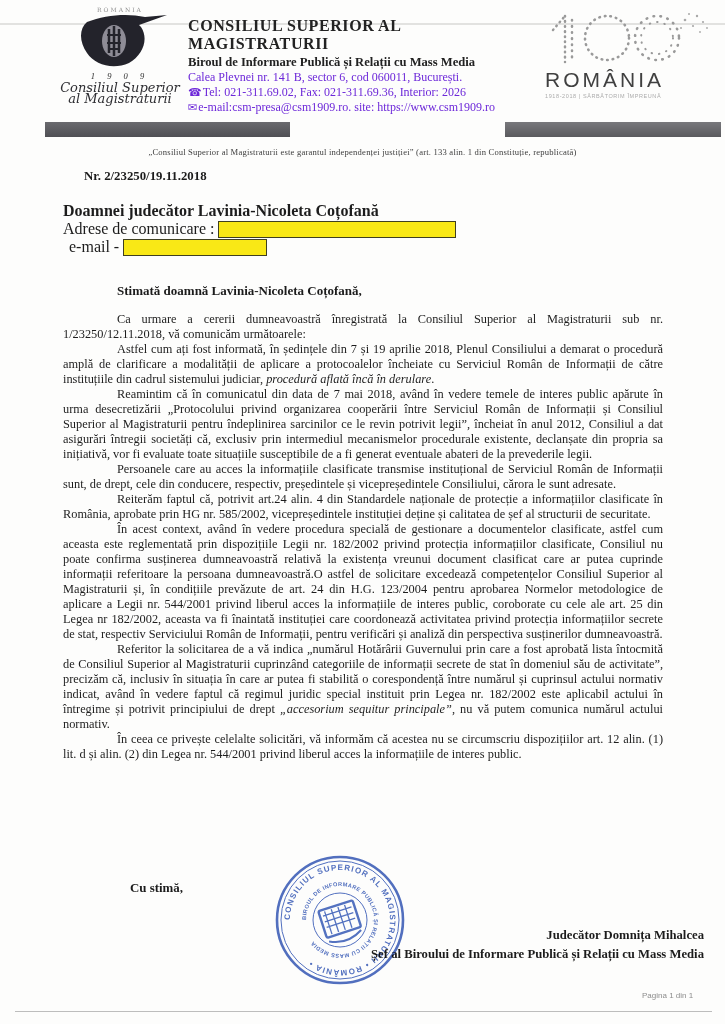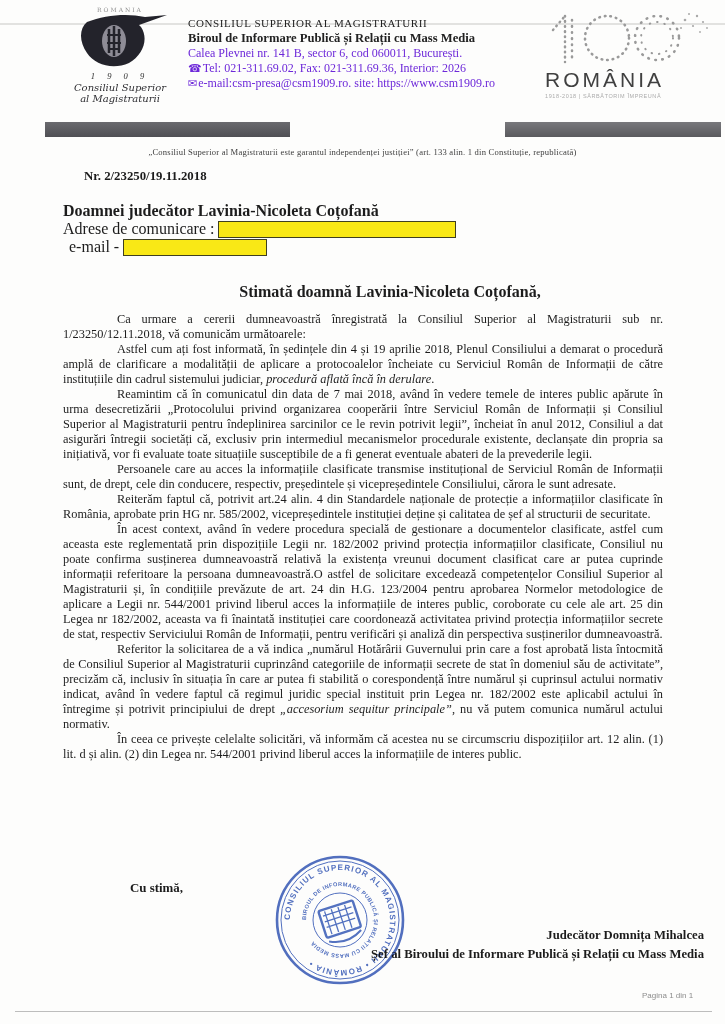--- a/index.html
+++ b/index.html
@@ -5,26 +5,26 @@
   html,body{margin:0;padding:0;}
   body{width:725px;height:1024px;position:relative;background:#ffffff;
        font-family:"Liberation Serif", serif;color:#1c1c1c;overflow:hidden;}
   .page{position:absolute;inset:0;background:#fdfdfc;}
   .scanline{position:absolute;top:23px;left:0;width:725px;height:2px;background:#e2e2e0;}
 
   
   .logo-left{position:absolute;left:56px;top:6px;width:128px;text-align:center;}
   .logo-country{font-size:6px;letter-spacing:2px;color:#8f8f8f;font-family:"DejaVu Serif",serif;}
   .logo-year{font-size:8.5px;letter-spacing:5px;color:#2a2a2a;margin-top:-2px;font-style:italic;}
-  .logo-script{font-style:italic;font-size:10px;line-height:10.5px;color:#2f2f33;
+  .logo-script{font-style:italic;font-size:13px;line-height:10.5px;color:#2f2f33;
                font-family:"DejaVu Serif",serif;margin-top:2px;}
 
   
   .hdr-center{position:absolute;left:188px;top:17px;width:356px;}
-  .org{font-weight:normal;font-size:11px;letter-spacing:.6px;color:#222;}
+  .org{font-weight:bold;font-size:16px;letter-spacing:.6px;color:#222;}
   .office{font-weight:bold;font-size:12.6px;margin-top:2px;color:#222;}
   .addr,.tel,.mail{font-size:12px;margin-top:0;color:#6d28d9;}
   .hicon{font-family:"DejaVu Sans",sans-serif;font-size:11px;margin-right:1px;}
 
   
   .logo-right{position:absolute;left:545px;top:8px;width:172px;text-align:left;}
   .cent-country{font-family:"Liberation Sans",sans-serif;font-size:21px;color:#404040;
                 letter-spacing:3px;margin-top:-2px;}
   .cent-tag{font-family:"Liberation Sans",sans-serif;font-size:5.5px;color:#ababab;
             letter-spacing:.6px;margin-top:1px;}
@@ -40,21 +40,21 @@
 
   .addressee{position:absolute;left:63px;top:202px;font-size:16px;line-height:18px;}
   .addr-l1{font-weight:bold;}
   .addr-l3{padding-left:6px;}
   .redact{display:inline-block;background:#f9e816;border:1px solid #3f3f20;
           height:15px;vertical-align:-4px;margin-left:4px;}
   .redact.address{width:236px;}
   .redact.email{width:142px;}
 
   .salutation{position:absolute;left:63px;top:283px;width:600px;text-indent:54px;
-              font-weight:bold;font-size:16px;text-align:center;}
+              font-weight:bold;font-size:13px;}
 
   .body-text{position:absolute;left:63px;top:312px;width:600px;text-align:justify;
              font-size:12.35px;line-height:15px;color:#1d1d1d;}
   .body-text p{margin:0;text-indent:54px;}
   .it{font-style:italic;}
 
   .closing{position:absolute;left:63px;top:881px;width:300px;text-indent:67px;
            font-weight:bold;font-size:12.9px;}
 
   .signature{position:absolute;left:170px;top:926px;width:534px;text-align:right;
@@ -132,21 +132,21 @@
   <div class="addressee">
     <div class="addr-l1">Doamnei judecător Lavinia-Nicoleta Coțofană</div>
     <div><span>Adrese de comunicare :</span><span class="redact address"></span></div>
     <div class="addr-l3"><span>e-mail -</span><span class="redact email"></span></div>
   </div>
 
   <div class="salutation">Stimată doamnă Lavinia-Nicoleta Coțofană,</div>
 
   <div class="body-text">
       <p><span>Ca urmare a cererii dumneavoastră înregistrată la Consiliul Superior al Magistraturii sub nr. 1/23250/12.11.2018, vă comunicăm următoarele:</span></p>
-      <p><span>Astfel cum ați fost informată, în ședințele din 4 și 19 aprilie 2018, Plenul Consiliului a demarat o procedură amplă de clarificare a modalității de aplicare a protocoalelor încheiate cu Serviciul Român de Informații de către instituțiile din cadrul sistemului judiciar, </span><span class="it">procedură aflată încă în derulare</span><span>.</span></p>
+      <p><span>Astfel cum ați fost informată, în ședințele din 7 și 19 aprilie 2018, Plenul Consiliului a demarat o procedură amplă de clarificare a modalității de aplicare a protocoalelor încheiate cu Serviciul Român de Informații de către instituțiile din cadrul sistemului judiciar, </span><span class="it">procedură aflată încă în derulare</span><span>.</span></p>
       <p><span>Reamintim că în comunicatul din data de 7 mai 2018, având în vedere temele de interes public apărute în urma desecretizării „Protocolului privind organizarea cooperării între Serviciul Român de Informații și Consiliul Superior al Magistraturii pentru îndeplinirea sarcinilor ce le revin potrivit legii”, încheiat în anul 2012, Consiliul a dat asigurări întregii societăți că, exclusiv prin intermediul mecanismelor procedurale existente, declanșate din propria sa inițiativă, vor fi evaluate toate situațiile susceptibile de a fi generat eventuale abateri de la prevederile legii.</span></p>
       <p><span>Persoanele care au acces la informațiile clasificate transmise instituțional de Serviciul Român de Informații sunt, de drept, cele din conducere, respectiv, președintele și vicepreședintele Consiliului, cărora le sunt adresate.</span></p>
       <p><span>Reiterăm faptul că, potrivit art.24 alin. 4 din Standardele naționale de protecție a informațiilor clasificate în România, aprobate prin HG nr. 585/2002, vicepreședintele instituției deține și calitatea de șef al structurii de securitate.</span></p>
       <p><span>În acest context, având în vedere procedura specială de gestionare a documentelor clasificate, astfel cum aceasta este reglementată prin dispozițiile Legii nr. 182/2002 privind protecția informațiilor clasificate, Consiliul nu poate confirma susținerea dumneavoastră relativă la existența vreunui document clasificat care ar putea cuprinde informații referitoare la persoana dumneavoastră.O astfel de solicitare excedează competențelor Consiliul Superior al Magistraturii și, în condițiile prevăzute de art. 24 din H.G. 123/2004 pentru aprobarea Normelor metodologice de aplicare a Legii nr. 544/2001 privind liberul acces la informațiile de interes public, coroborate cu cele ale art. 25 din Legea nr 182/2002, aceasta va fi înaintată instituției care coordonează activitatea privind protecția informațiilor secrete de stat, respectiv Serviciului Român de Informații, pentru verificări și analiză din perspectiva susținerilor dumneavoastră.</span></p>
       <p><span>Referitor la solicitarea de a vă indica „numărul Hotărârii Guvernului prin care a fost aprobată lista întocmită de Consiliul Superior al Magistraturii cuprinzând categoriile de informații secrete de stat în domeniul său de activitate”, precizăm că, inclusiv în situația în care ar putea fi stabilită o corespondență între numărul și cuprinsul actului normativ indicat, având în vedere faptul că regimul juridic special instituit prin Legea nr. 182/2002 este aplicabil actului în întregime și potrivit principiului de drept </span><span class="it">„accesorium sequitur principale”</span><span>, nu vă putem comunica numărul actului normativ.</span></p>
       <p><span>În ceea ce privește celelalte solicitări, vă informăm că acestea nu se circumscriu dispozițiilor art. 12 alin. (1) lit. d și alin. (2) din Legea nr. 544/2001 privind liberul acces la informațiile de interes public.</span></p>
     </div>
 
   <div class="closing">Cu stimă,</div>
 

